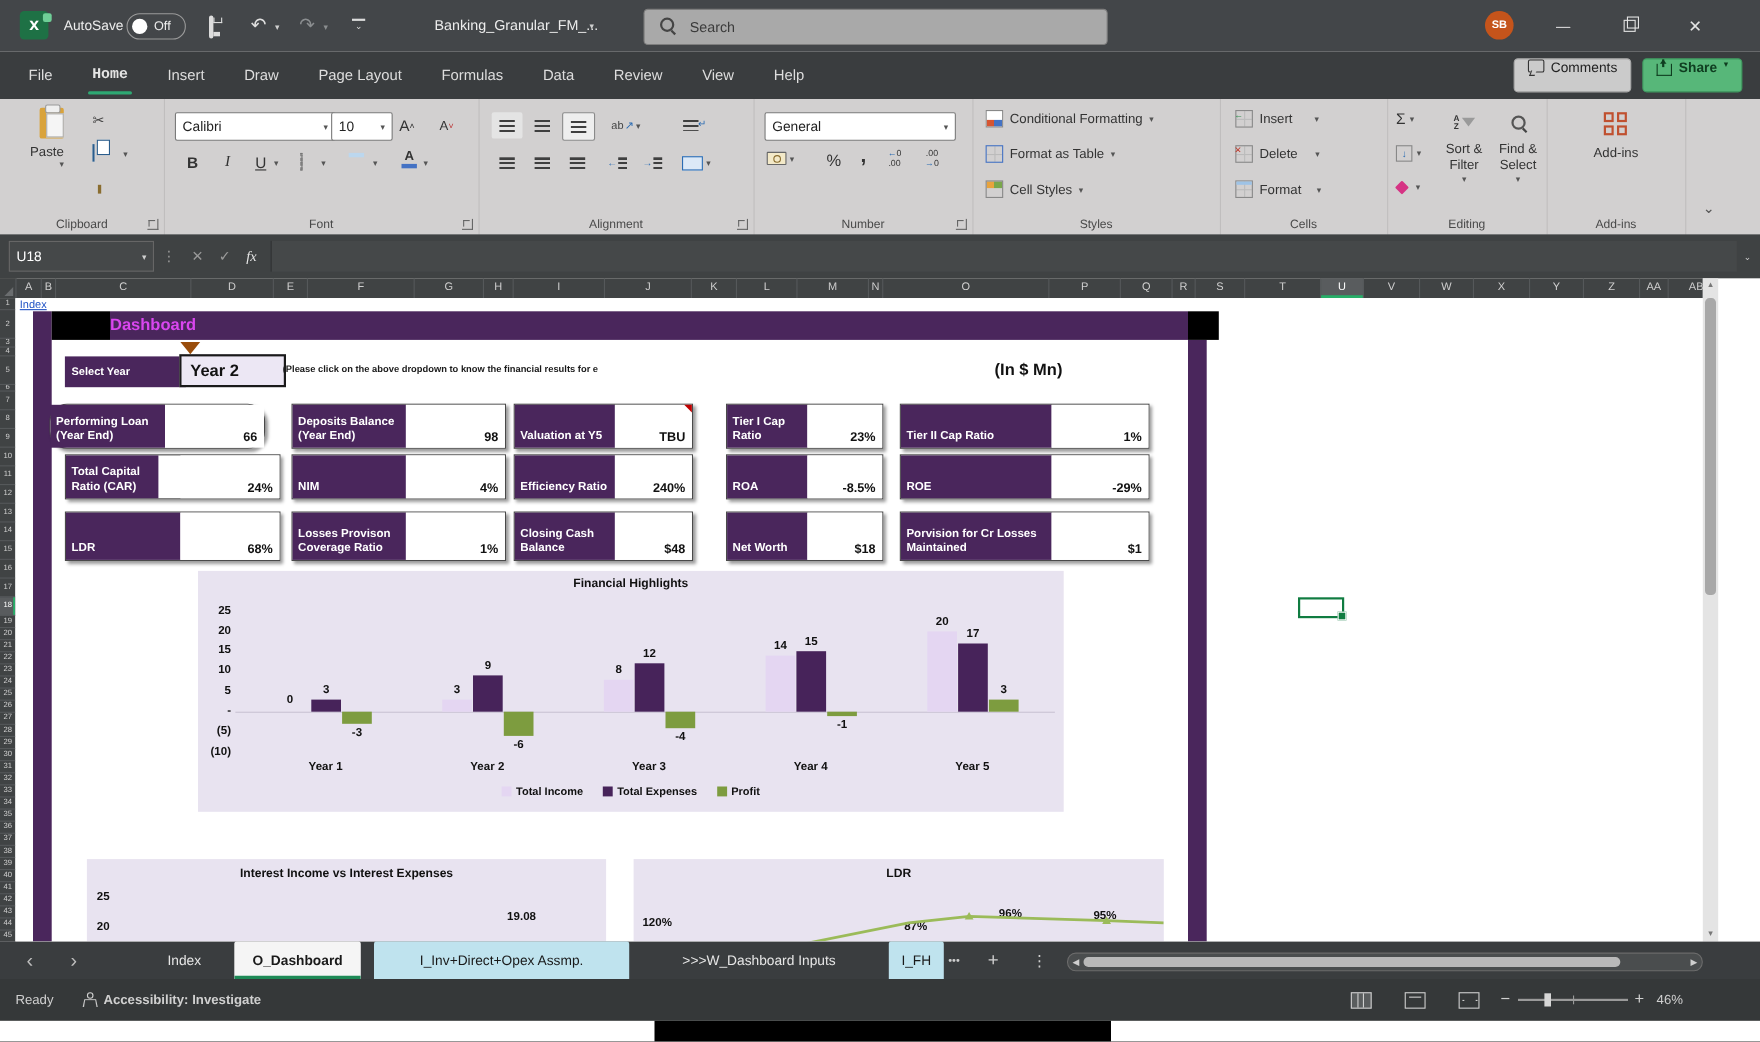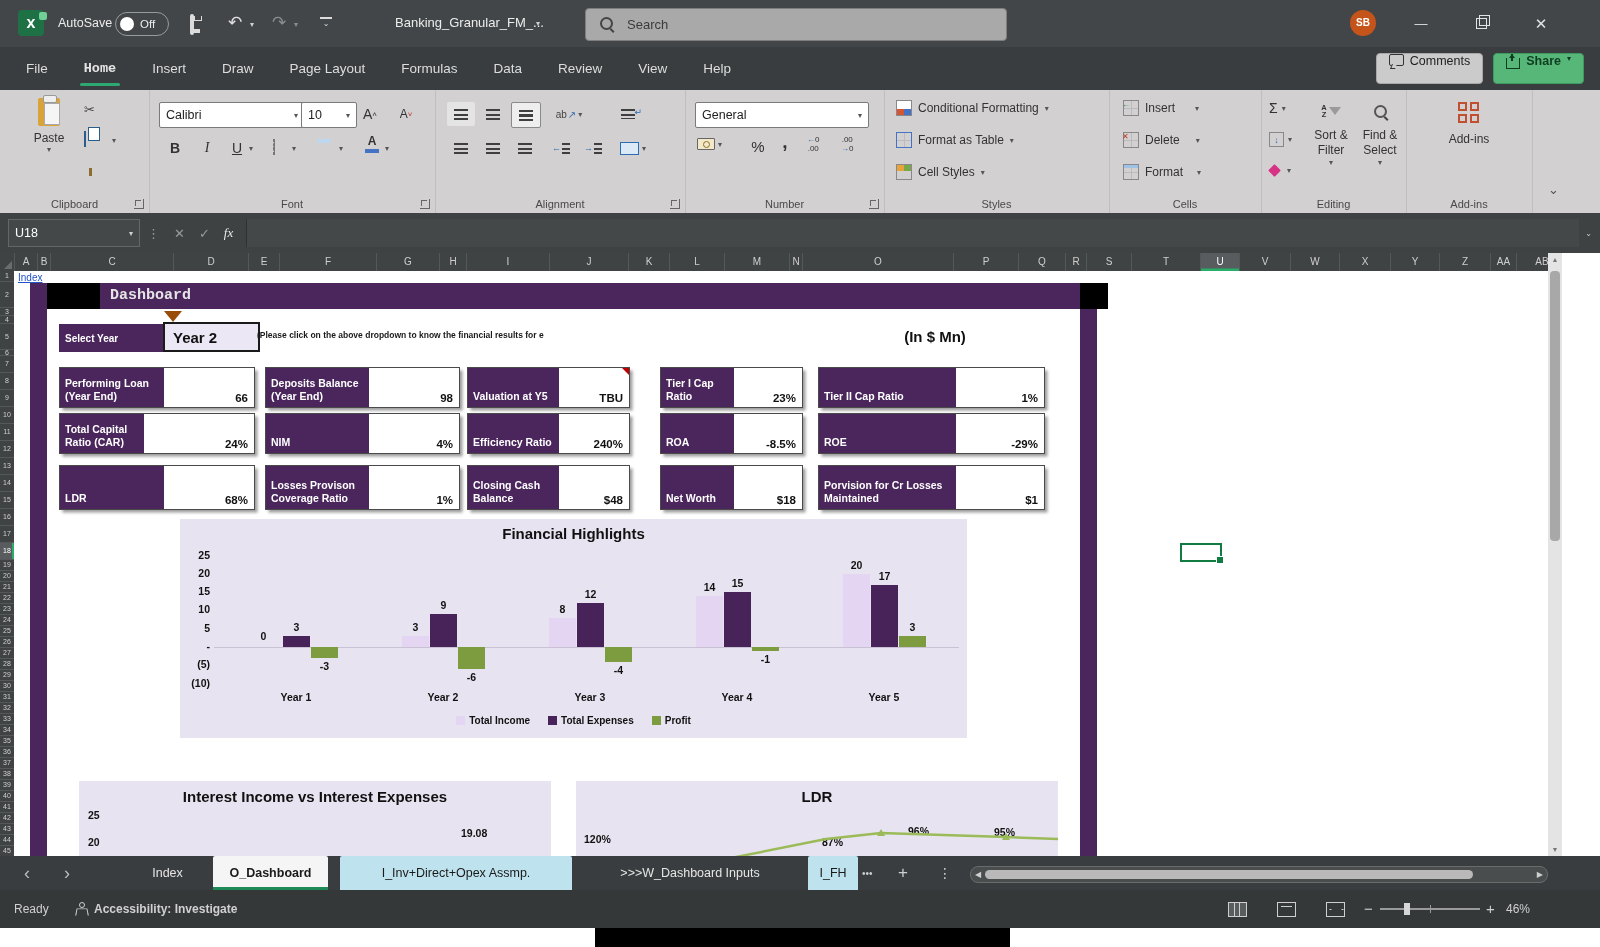--- a/index.html
+++ b/index.html
@@ -107,32 +107,32 @@
   .rowhead{left:0;top:271px;width:14px;height:585px;background:#404344;}
   .rh{border-bottom:1px solid #55585a;color:#cfcfcf;font-size:7px;text-align:center;overflow:hidden;}
   .rh.sel{background:#595c5e;color:#fff;box-shadow:inset -2px 0 0 #27ae68;}
   .cells{left:14px;top:271px;width:1534px;height:585px;background:#fff;overflow:hidden;}
   .vscroll{left:1548px;top:253px;width:14px;height:603px;background:#e4e4e4;}
   .vthumb{position:absolute;left:2px;top:18px;width:10px;height:270px;background:#a8a8a8;border-radius:4px;}
   .varrow{position:absolute;left:0;width:14px;text-align:center;font-size:7px;color:#777;}
   
   .purple{background:#4a265c;}
   .link{color:#2053c5;text-decoration:underline;font-size:10px;}
-  .banner-title{color:#e5e5e5;font-weight:bold;font-size:15px;line-height:26px;padding-left:10px;font-family:Liberation Mono, monospace;}
+  .banner-title{color:#d946ef;font-weight:bold;font-size:15px;line-height:26px;}
   .sy-label{color:#fff;font-weight:bold;font-size:10px;display:flex;align-items:center;padding-left:6px;}
   .sy-value{background:#ece7f4;border:2.5px solid #1a1a1a;font-weight:bold;font-size:15px;color:#111;display:flex;align-items:center;padding-left:8px;}
   .sy-tri{width:0;height:0;border-left:9px solid transparent;border-right:9px solid transparent;border-top:11px solid #9a4d0b;}
   .note{font-size:8.5px;font-weight:bold;color:#1a1a1a;}
   .units{font-size:15px;font-weight:bold;color:#111;text-align:center;}
   .kpi{position:absolute;display:flex;border:1px solid #4a4a4a;box-shadow:2.5px 2.5px 3px rgba(0,0,0,.4);background:#fff;}
   .kpi .lab{background:#4a265c;color:#fff;font-weight:bold;font-size:10.5px;line-height:1.3;padding:3px 5px;flex:1;display:flex;align-items:flex-end;}
   .kpi .val{background:#fff;color:#111;font-weight:bold;font-size:11.5px;display:flex;align-items:flex-end;justify-content:flex-end;padding:3px 6px;position:relative;}
   .cmark{position:absolute;right:0;top:0;border-left:7px solid transparent;border-top:7px solid #c00000;}
   .chartbox{position:absolute;background:#e8e3f0;overflow:hidden;}
-  .ctitle{position:absolute;left:0;right:0;text-align:center;font-weight:bold;font-size:15px;color:#111;}
+  .ctitle{position:absolute;left:0;right:0;text-align:center;font-weight:bold;font-size:11px;color:#111;}
   .ytick{position:absolute;font-weight:bold;font-size:10.5px;color:#111;width:30px;text-align:right;}
   .bar{position:absolute;width:27px;}
   .dlab{position:absolute;width:43px;text-align:center;font-weight:bold;font-size:10.5px;color:#111;}
   .xlab{position:absolute;width:90px;text-align:center;font-weight:bold;font-size:10.5px;color:#111;}
   .legend{position:absolute;left:0;right:0;display:flex;justify-content:center;gap:18px;font-size:10px;font-weight:bold;color:#111;}
   .legend .sq{width:9px;height:9px;display:inline-block;margin-right:4px;vertical-align:-1px;}
   .zeroline{position:absolute;height:1px;background:#c9c2d4;}
   .blab{position:absolute;font-weight:bold;font-size:10.5px;color:#111;}
   .selcell{position:absolute;border:2px solid #107c41;}
   .handle{position:absolute;right:-4px;bottom:-4px;width:6px;height:6px;background:#107c41;border:1px solid #fff;}
@@ -215,21 +215,21 @@
         <span class="ic-share"></span>
         <span>Share</span>
         <span class="chev" style="color:#0f3d20;">▾</span>
       </div>
     </div>
   </div>
 
   <div class="abs ribbon">
 
     <div class="rgroup" style="left:0;width:149px;">
-      <div class="abs bigbtn" style="left:24px;top:8px;width:50px;">
+      <div class="abs bigbtn" style="left:8px;top:8px;width:50px;align-items:flex-end;">
         <span class="ic-clipboard"></span>
         <span style="margin-top:5px;">Paste</span>
         <span class="chev" style="color:#555;">▾</span>
       </div>
       <div class="abs" style="left:84px;top:12px;font-size:13px;color:#444;">✂</div>
       <div class="abs" style="left:84px;top:42px;"><span class="ic-copy"></span></div>
       <div class="abs chev" style="left:112px;top:46px;color:#555;">▾</div>
       <div class="abs" style="left:84px;top:72px;"><span class="ic-painter"></span></div>
       <div class="glabel">Clipboard</div>
       <div class="launcher"></div>
@@ -522,21 +522,21 @@
     <div class="abs purple banner-title" style="left:100px;top:12px;width:980px;height:26px;">Dashboard</div>
     <div class="abs" style="left:1080px;top:12px;width:28px;height:26px;background:#000;"></div>
 
     <div class="abs sy-tri" style="left:164px;top:40px;"></div>
     <div class="abs purple sy-label" style="left:59px;top:53px;width:104px;height:28px;">Select Year</div>
     <div class="abs sy-value" style="left:163px;top:51px;width:85px;height:26px;">Year 2</div>
     <div class="abs note" style="left:257px;top:59px;width:330px;">(Please click on the above dropdown to know the financial results for e</div>
     <div class="abs units" style="left:880px;top:57px;width:110px;">(In $ Mn)</div>
 
     <div id="kpi-layer">
-        <div class="kpi" style="left: 59px; top: 96px; width: 194px; height: 39px;">
+        <div class="kpi" style="left: 45px; top: 96px; width: 194px; height: 39px; border-radius: 16px;">
           <div class="lab">Performing Loan (Year End)</div>
           <div class="val" style="width: 78px; flex: 0 0 auto;">66</div>
         </div>
         <div class="kpi" style="left: 265px; top: 96px; width: 193px; height: 39px;">
           <div class="lab">Deposits Balance (Year End)</div>
           <div class="val" style="width: 78px; flex: 0 0 auto;">98</div>
         </div>
         <div class="kpi" style="left: 467px; top: 96px; width: 161px; height: 39px;">
           <div class="lab">Valuation at Y5</div>
           <div class="val" style="width: 58px; flex: 0 0 auto;">TBU<div class="cmark"></div></div>

